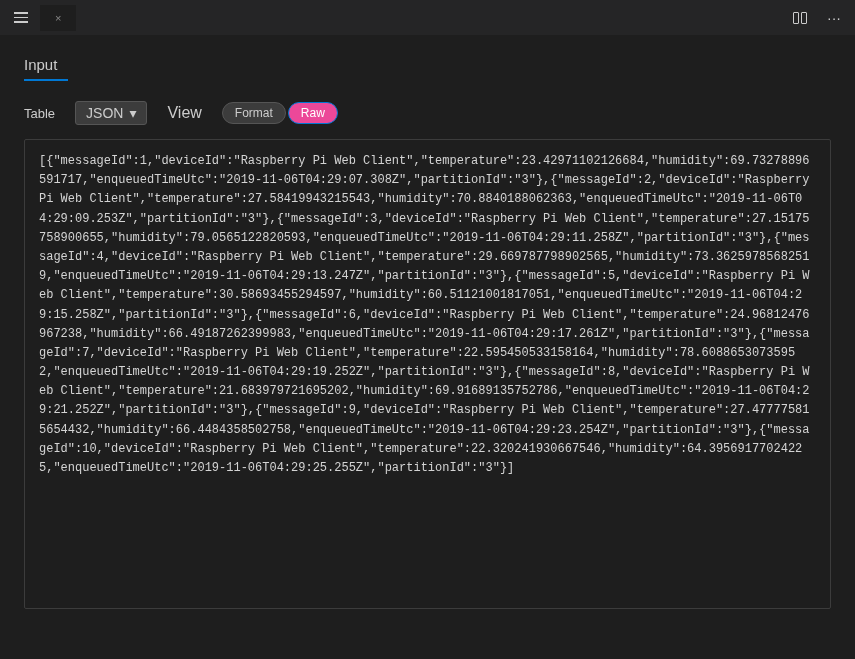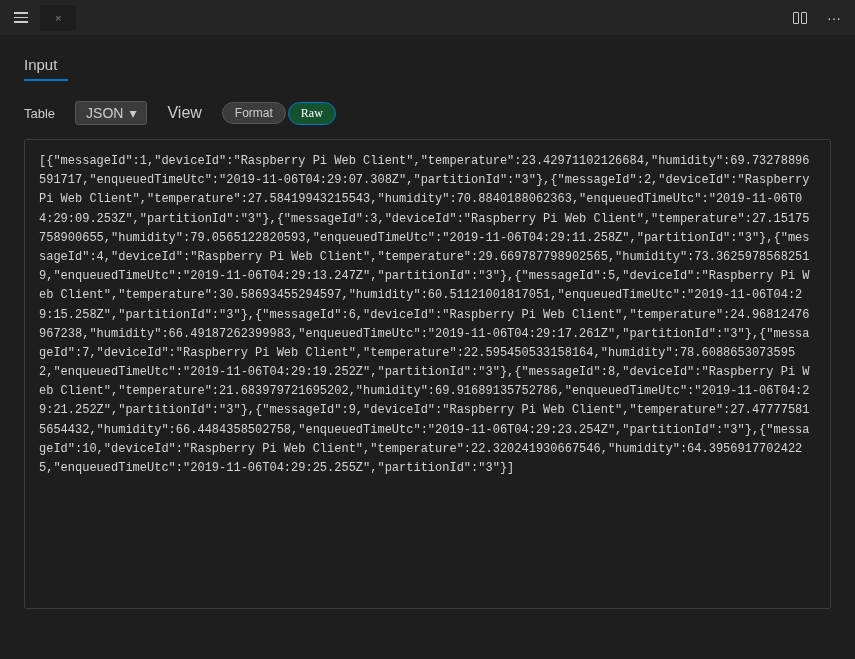--- a/index.html
+++ b/index.html
@@ -147,24 +147,23 @@
       padding: 3px 12px;
       border-radius: 20px;
       font-size: 12px;
       cursor: pointer;
       border: 1px solid transparent;
       background: transparent;
       color: #cccccc;
     }
 
     .view-btn.active {
-      background-color: #14532d;
+      background-color: #ec4899;
       color: #ffffff;
       border-color: #0078d4;
-      font-family: Liberation Serif, serif;
     }
 
     .view-btn:not(.active) {
       background-color: #3c3c3c;
       border-color: #555;
     }
 
     
     .json-display {
       background-color: #1e1e1e;

